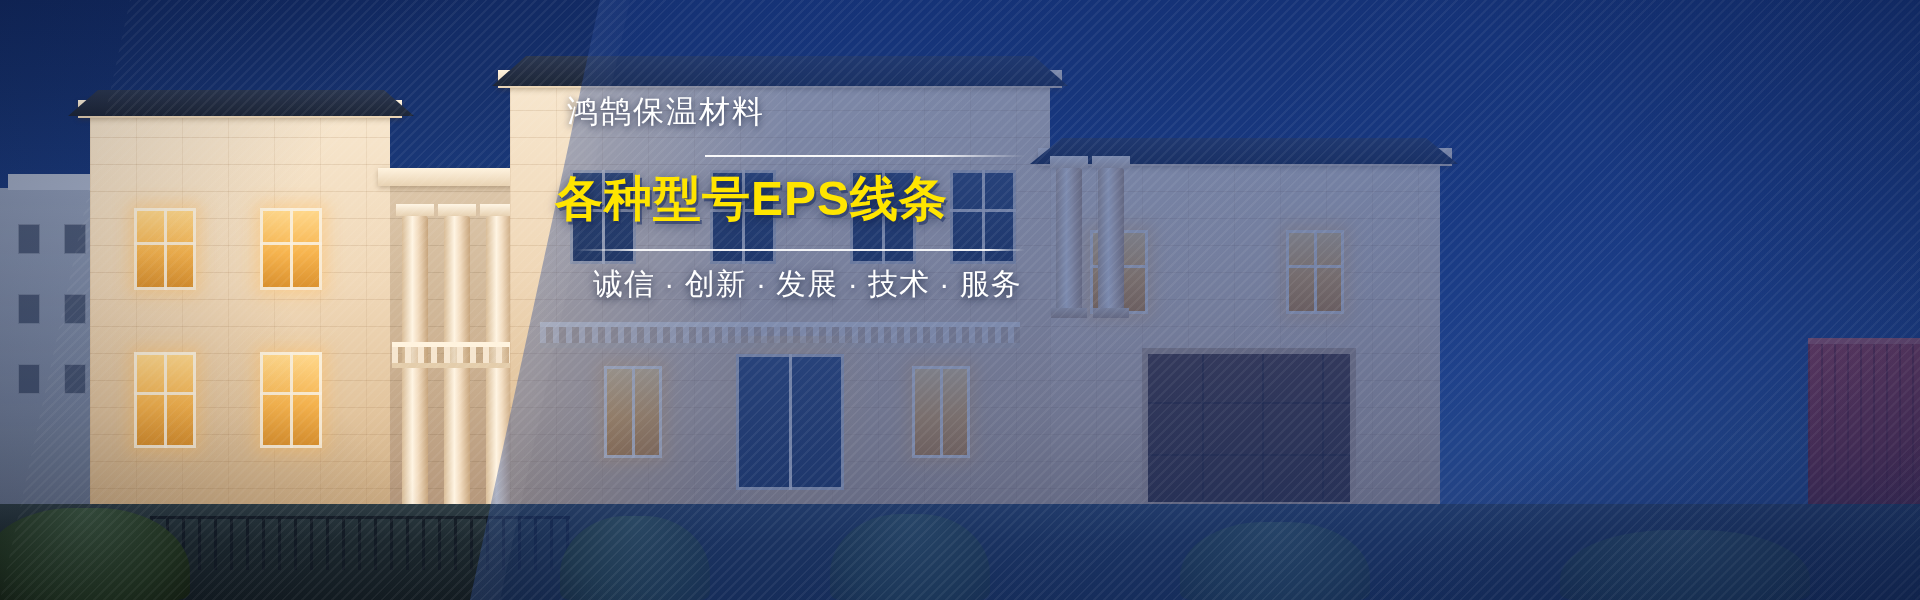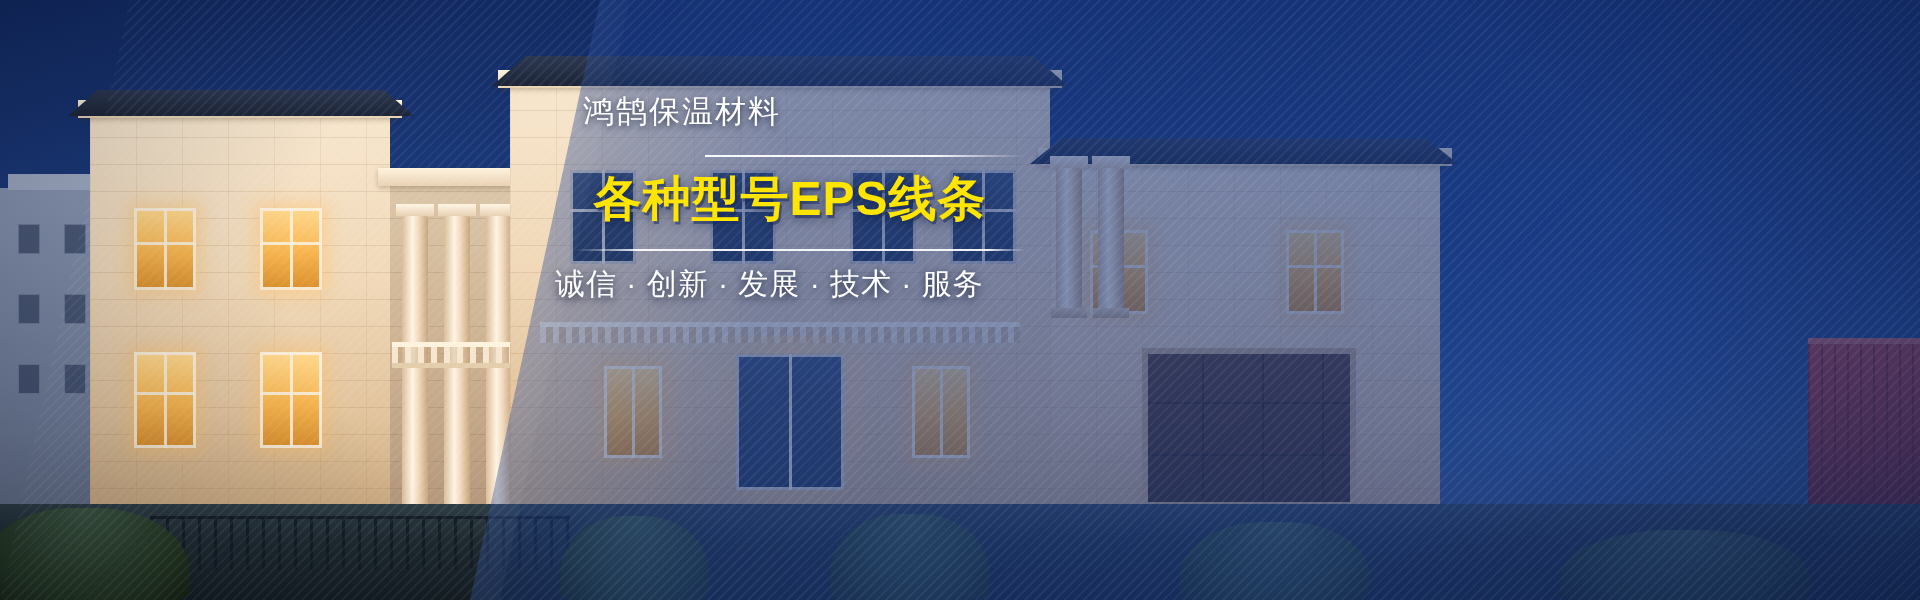--- a/index.html
+++ b/index.html
@@ -169,49 +169,49 @@
   .content {
     position:absolute; left:555px; top:96px; width:470px;
     z-index:12;
   }
   .brand {
     color:#ffffff;
     font-size:31px; line-height:1;
     letter-spacing:2px;
     font-weight:400;
     text-shadow:0 2px 7px rgba(8,18,44,.75);
-    margin-left:28px;
+    margin-left:12px;
   }
   .rule {
     height:2px;
     background:linear-gradient(90deg, rgba(255,255,255,.95) 0%, rgba(255,255,255,.95) 72%, rgba(255,255,255,0) 100%);
     margin:28px 0 14px 150px;
   }
   .headline {
     color:#ffe500;
     font-size:48px;
     line-height:56px;
     font-weight:bold;
     letter-spacing:1px;
     white-space:nowrap;
     text-shadow:
       2px 3px 0 rgba(25,45,100,.55),
       0 3px 12px rgba(10,22,55,.6);
-    text-align: center;
   }
   .rule2 {
     height:2px;
     background:linear-gradient(90deg, rgba(255,255,255,0) 0%, rgba(255,255,255,.92) 14%, rgba(255,255,255,.92) 92%, rgba(255,255,255,0) 100%);
     margin:22px 0 18px 20px;
   }
   .tagline {
     color:#ffffff;
     font-size:30px;
     line-height:1;
     letter-spacing:1px;
+    margin-left:38px;
     text-shadow:0 2px 8px rgba(8,18,44,.8);
     white-space:nowrap;
   }
 </style>
 </head>
 <body>
 
 <div id="banner">
 
   <div class="sky"></div>

